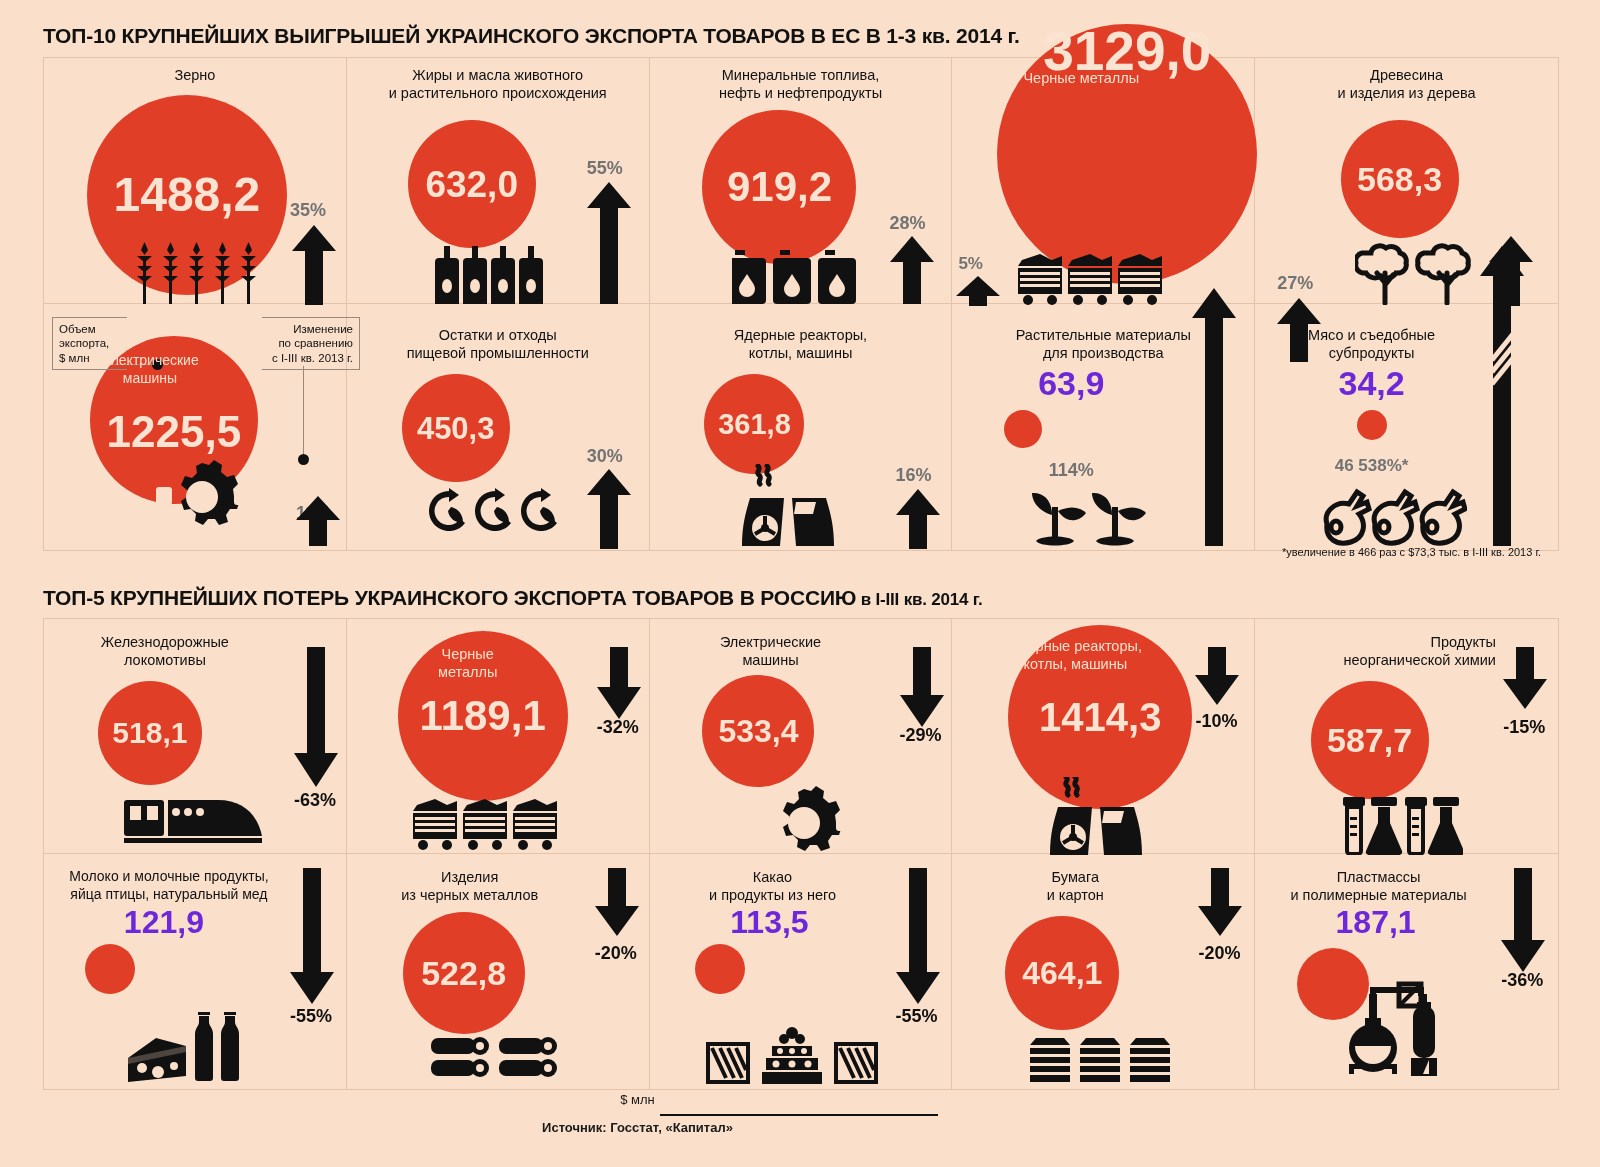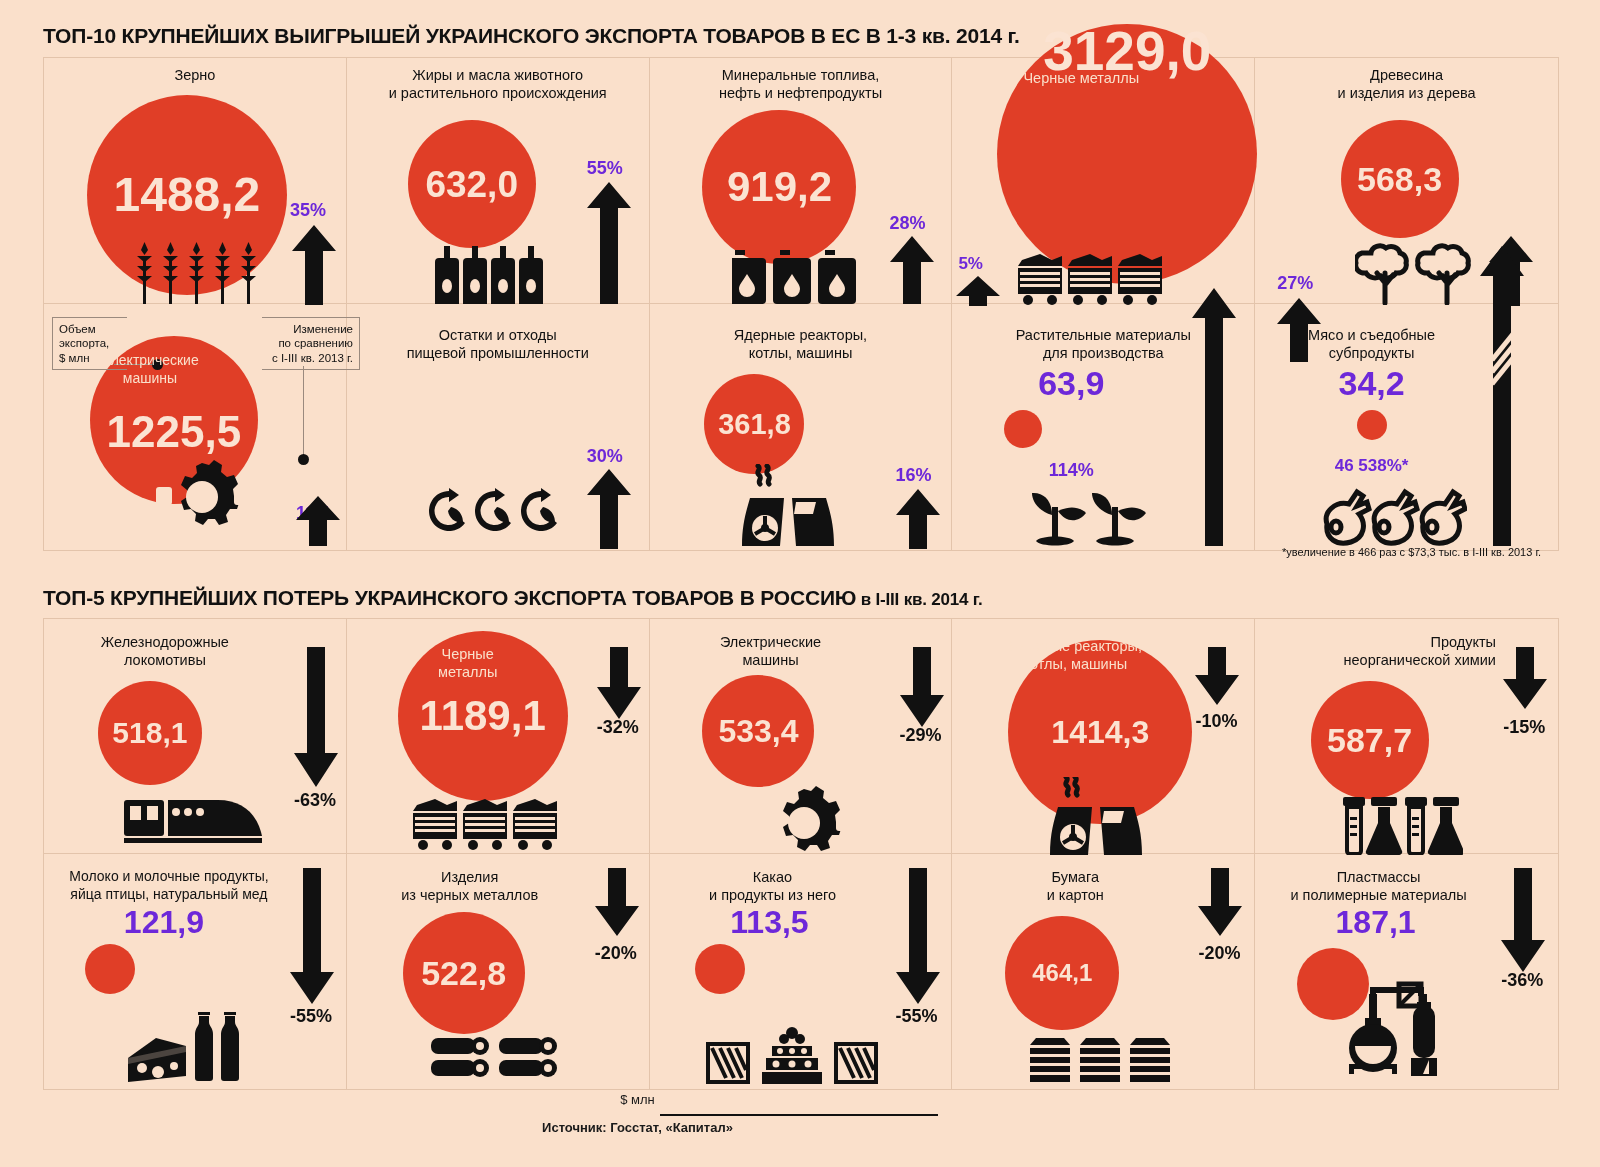--- a/index.html
+++ b/index.html
@@ -72,21 +72,21 @@
     font-weight:bold;
     line-height:1;
   }
 
   
   .arrow{position:absolute;}
   .arrow svg{display:block;}
   .pct{
     position:absolute;
     font-weight:bold;
-    color:#6d28d9;
+    color:#737373;
     font-size:18px;
     white-space:nowrap;
   }
   .pct.dark{color:#111;}
 
   
   .icon{position:absolute;}
   .icon svg{display:block;}
 
   
@@ -393,20 +393,23 @@
       <div class="lead" style="left:70px;top:60px;width:42px;height:1px;"></div>
       <div class="dot" style="left:108px;top:55px;"></div>
 
       <div class="callout callout-box right" style="left:218px;top:13px;width:85px;white-space:pre-line;">Изменение<br>по сравнению<br>с I-III кв. 2013 г.</div>
       <div class="lead" style="left:259px;top:62px;width:1px;height:92px;"></div>
       <div class="dot" style="left:254px;top:150px;"></div>
     </div>
 
     <div class="cell last-row">
       <div class="cap" style="top:22px;">Остатки и отходы<br>пищевой промышленности</div>
+      <div class="bubble" style="left:50%;top:70px;width:108px;height:108px;margin-left:-96px;font-size:31px;">
+        <span>450,3</span>
+      </div>
       <div class="pct" style="left:240px;top:142px;">30%</div>
       <div class="icon" style="left:82px;top:183px;">
         <svg width="132" height="58" viewBox="0 0 132 58">
           <g fill="#111">
             <g transform="translate(0,0)">
               <path d="M20 4 a20 20 0 1 0 16 32 l-5 -4 a14 14 0 1 1 -11 -22 l0 5 l10 -7 l-10 -7 z"></path>
               <path d="M22 20 c8 2 12 8 12 16 c-8 0 -14 -5 -15 -12 z"></path>
             </g>
             <g transform="translate(46,0)">
               <path d="M20 4 a20 20 0 1 0 16 32 l-5 -4 a14 14 0 1 1 -11 -22 l0 5 l10 -7 l-10 -7 z"></path>
@@ -620,21 +623,21 @@
         </svg>
       </div>
       <div class="arrow" style="left:250px;top:28px;">
         <svg width="44" height="80" viewBox="0 0 44 80">
             <path d="M13 0 L31 0 L31 48 L44 48 L22 80 L0 48 L13 48 Z" fill="#111"></path>
           </svg>
       </div>
     </div>
 
     <div class="cell">
-      <div class="bubble" style="left:50%;top:21px;width:184px;height:184px;margin-left:-95px;font-size:32px;">
+      <div class="bubble" style="left:50%;top:6px;width:184px;height:184px;margin-left:-95px;font-size:40px;">
         <span>1414,3</span>
       </div>
       <div class="cap inbubble" style="top:18px;left:0;right:56px;z-index:3;">Ядерные реакторы,<br>котлы, машины</div>
       <div class="pct dark" style="left:243px;top:92px;">-10%</div>
       <div class="icon" style="left:96px;top:158px;">
         <svg width="100" height="78" viewBox="0 0 100 78">
           <g fill="#111">
             <path d="M18 0 c4 3 -3 6 1 9 c4 3 -2 6 1 9" stroke="#111" stroke-width="5" fill="none" stroke-linecap="round"></path>
             <path d="M27 0 c4 3 -3 6 1 9 c4 3 -2 6 1 9" stroke="#111" stroke-width="5" fill="none" stroke-linecap="round"></path>
             <path d="M10 30 h34 l-4 48 h-38 c0 -22 4 -34 8 -48z"></path>
@@ -791,21 +794,21 @@
       </div>
       <div class="arrow" style="left:246px;top:14px;">
         <svg width="44" height="136" viewBox="0 0 44 136">
             <path d="M13 0 L31 0 L31 104 L44 104 L22 136 L0 104 L13 104 Z" fill="#111"></path>
           </svg>
       </div>
     </div>
 
     <div class="cell last-row">
       <div class="cap" style="top:14px;left:0;right:56px;">Бумага<br>и картон</div>
-      <div class="bubble" style="left:50%;top:62px;width:114px;height:114px;margin-left:-98px;font-size:24px;">
+      <div class="bubble" style="left:50%;top:62px;width:114px;height:114px;margin-left:-98px;font-size:32px;">
         <span>464,1</span>
       </div>
       <div class="pct dark" style="left:246px;top:89px;">-20%</div>
       <div class="icon" style="left:78px;top:182px;">
         <svg width="140" height="50" viewBox="0 0 140 50">
           <g fill="#111">
             <g transform="translate(0,0)">
               <path d="M6 2 h28 l6 7 h-40z"></path>
               <rect x="0" y="12" width="40" height="6"></rect>
               <rect x="0" y="21" width="40" height="6"></rect>

